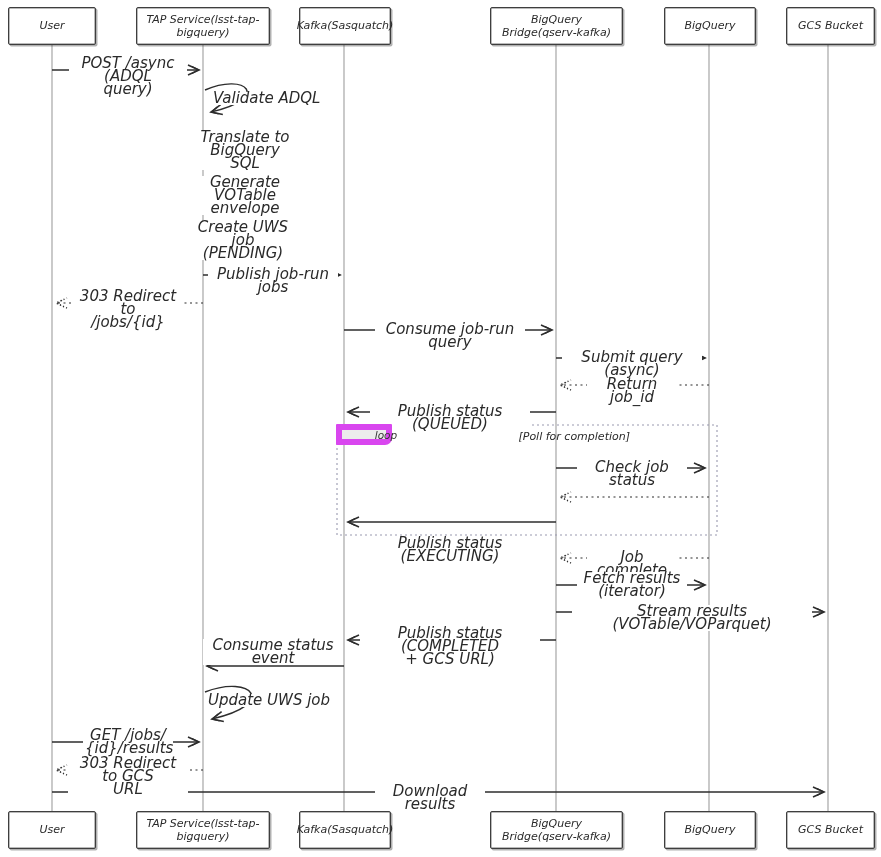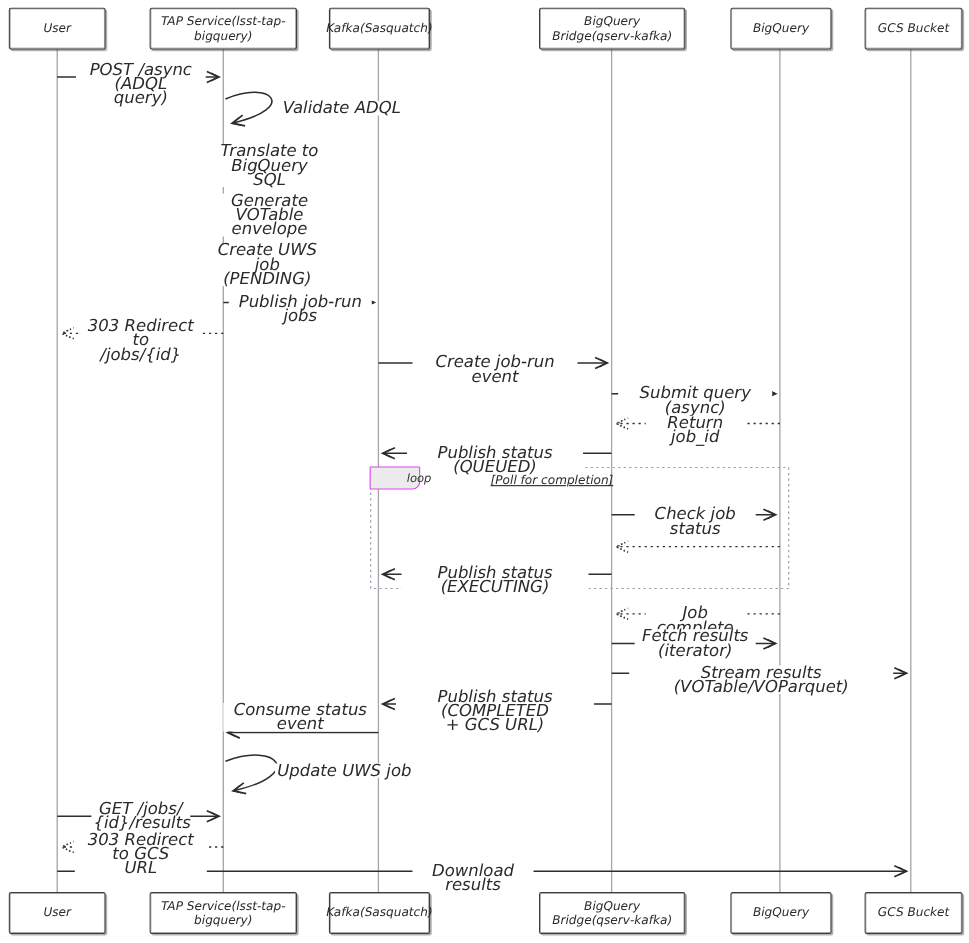--- a/index.html
+++ b/index.html
@@ -9,26 +9,26 @@
   .solid{stroke:#2d2d2d;stroke-width:1.4;fill:none;}
   .dashed{stroke:#2d2d2d;stroke-width:1.2;stroke-dasharray:2 3.5;fill:none;}
   .lifeline{stroke:#a6a6a6;stroke-width:1.2;}
   .looprect{stroke:#9a9ab0;stroke-width:1.1;stroke-dasharray:2 3;fill:none;}
   .pbox{position:absolute;display:flex;align-items:center;justify-content:center;text-align:center;
         background:#fff;border:1.6px solid #3e3e3e;border-radius:2px;
         box-shadow:1.5px 1.5px 0 rgba(60,60,60,.4), inset 0 0 0 .5px #777;
         font-size:11px;color:#2a2a2a;line-height:1.2;padding:2px 4px;box-sizing:border-box;z-index:3;}
   .msg{position:absolute;font-size:15px;line-height:13px;color:#2a2a2a;background:#fff;
        text-align:center;white-space:pre-line;z-index:2;padding:0 2px;box-sizing:border-box;}
-  .msg.selfmsg{text-align:left;width:auto;margin-left:44px;}
+  .msg.selfmsg{text-align:left;width:auto;}
   .loop-tag{position:absolute;left:336px;top:424px;width:28px;height:21px;background:#ececec;
-            border:1px solid #d946ef;border-radius:1px 1px 7px 1px;display:flex;align-items:center;
+            border:6px solid #d946ef;border-radius:1px 1px 7px 1px;display:flex;align-items:center;
             justify-content:center;font-size:10.5px;color:#333;z-index:2;box-sizing:border-box;padding-left:44px;}
-  .loop-cond{position:absolute;left:446px;top:430px;width:160px;text-align:left;
-             font-size:11px;color:#2a2a2a;z-index:2;text-decoration:underline;}
+  .loop-cond{position:absolute;left:470px;top:430px;width:160px;text-align:right;
+             font-size:11px;color:#2a2a2a;z-index:2;}
 </style>
 </head>
 <body>
 
 <div class="canvas">
 
   <svg class="diagram-svg" width="881" height="857">
     <defs>
       <marker id="ah" orient="auto" markerUnits="userSpaceOnUse" refX="0" refY="0" markerWidth="30" markerHeight="20" viewBox="-15 -10 30 20" style="overflow:visible">
         <path d="M-11,-5 L0,0 L-11,5" fill="none" stroke="#2d2d2d" stroke-width="1.6"></path>
@@ -121,26 +121,26 @@
   <div class="msg selfmsg" style="left:211px;top:92px">Validate ADQL</div>
   <div class="msg" style="left:185px;top:176px;width:120px">Generate VOTable
 envelope</div>
   <div class="msg" style="left:185px;top:131px;width:120px">Translate to BigQuery
 SQL</div>
   <div class="msg" style="left:188px;top:221px;width:110px">Create UWS job
 (PENDING)</div>
   <div class="msg" style="left:208px;top:268px;width:130px">Publish job-run jobs</div>
   <div class="msg" style="left:73px;top:290px;width:110px">303 Redirect to
 /jobs/{id}</div>
-  <div class="msg" style="left:375px;top:323px;width:150px">Create job-run event</div>
+  <div class="msg" style="left:375px;top:323px;width:150px">Consume job-run query</div>
   <div class="msg" style="left:562px;top:351px;width:140px">Submit query (async)</div>
   <div class="msg" style="left:587px;top:378px;width:90px">Return job_id</div>
   <div class="msg" style="left:370px;top:405px;width:160px">Publish status (QUEUED)</div>
   <div class="msg" style="left:577px;top:461px;width:110px">Check job status</div>
-  <div class="msg" style="left:365px;top:514px;width:170px">Publish status (EXECUTING)</div>
+  <div class="msg" style="left:365px;top:537px;width:170px">Publish status (EXECUTING)</div>
   <div class="msg" style="left:587px;top:551px;width:90px">Job complete</div>
   <div class="msg" style="left:577px;top:572px;width:110px">Fetch results
 (iterator)</div>
   <div class="msg" style="left:360px;top:627px;width:180px">Publish status (COMPLETED
 + GCS URL)</div>
   <div class="msg" style="left:572px;top:605px;width:240px">Stream results (VOTable/VOParquet)</div>
   <div class="msg" style="left:203px;top:639px;width:140px">Consume status event</div>
   <div class="msg selfmsg" style="left:206px;top:694px">Update UWS job</div>
   <div class="msg" style="left:83px;top:729px;width:90px">GET /jobs/
 {id}/results</div>

